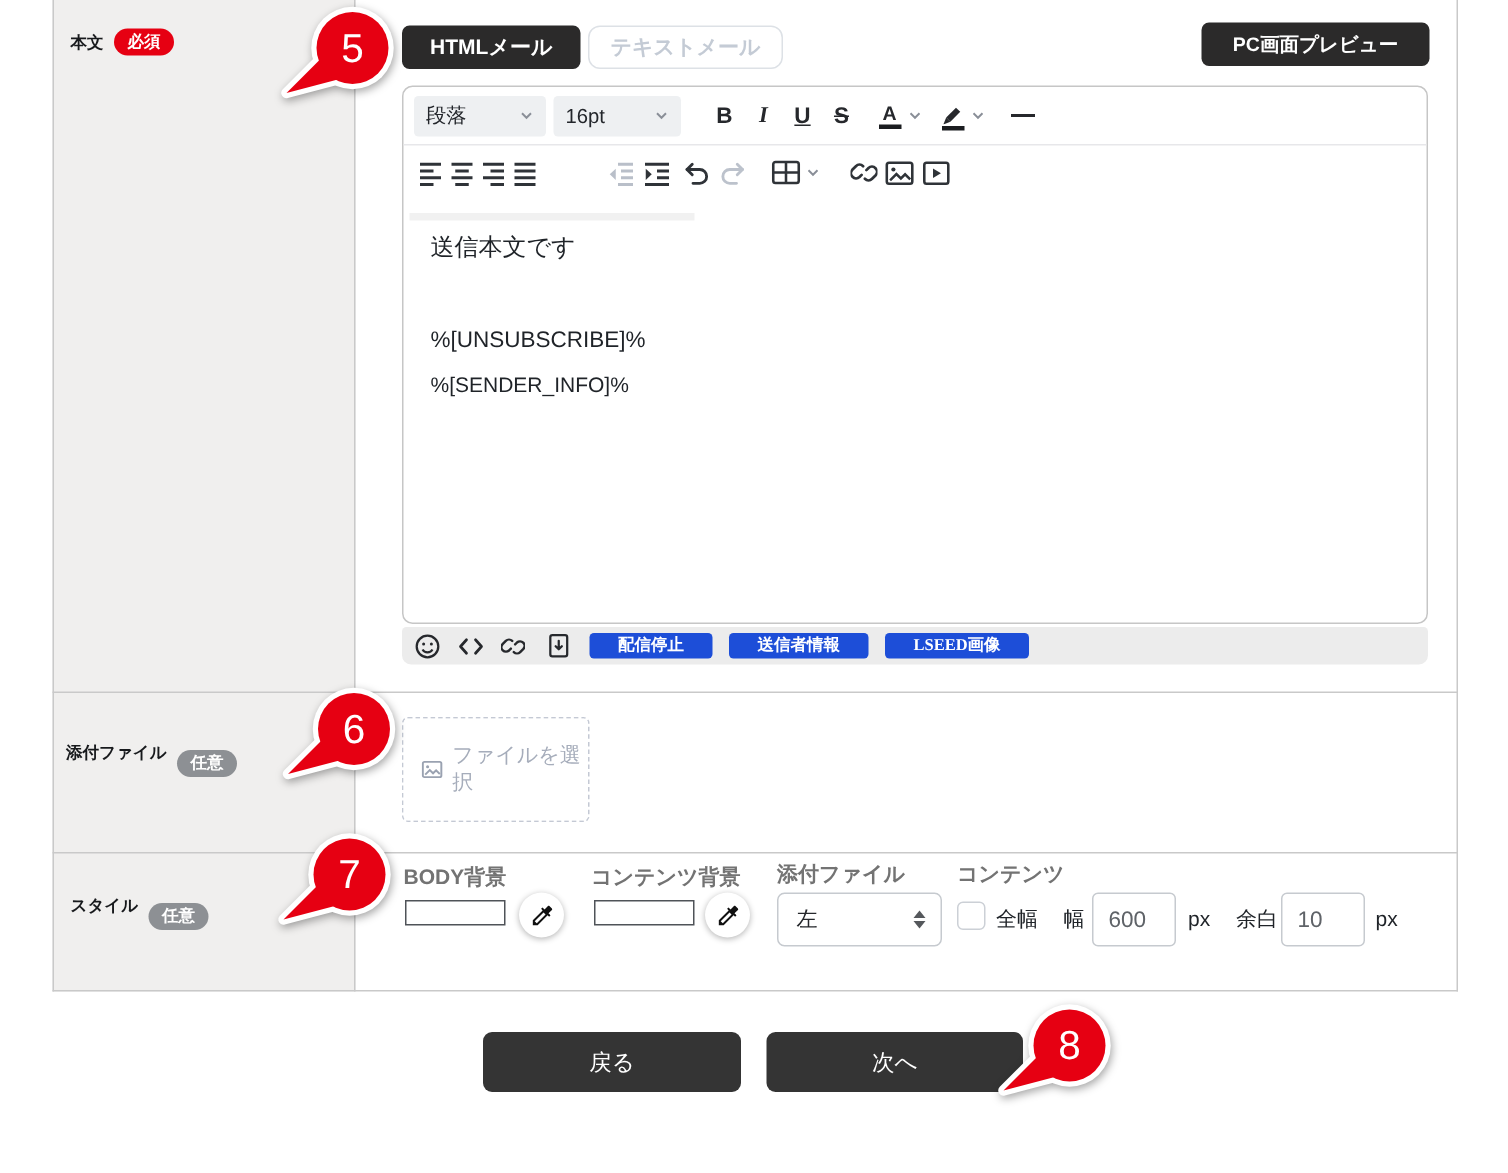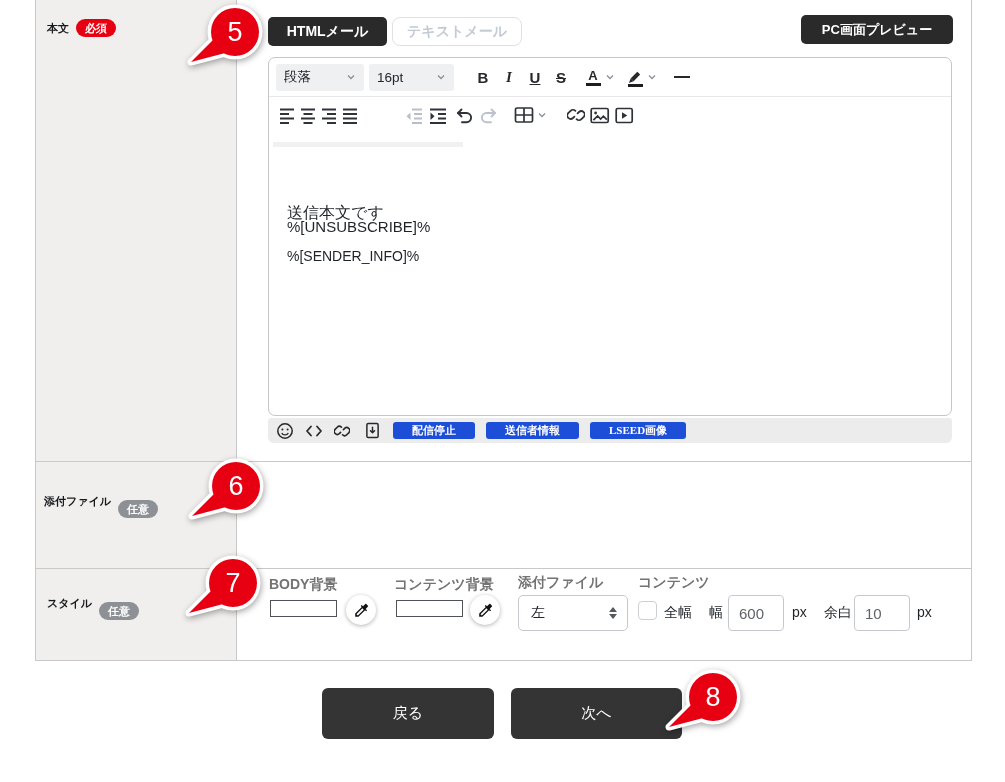--- a/index.html
+++ b/index.html
@@ -44,21 +44,21 @@
   .glyph { font-size:15px; font-weight:bold; color:#26282c; }
   .glyph.i { font-style:italic; font-family:"Liberation Serif",serif; font-weight:bold; }
   .glyph.u { text-decoration:underline; }
   .glyph.s { text-decoration:line-through; }
   .stack { display:flex; flex-direction:column; align-items:center; line-height:1; }
   .colorbar { width:15px; height:3px; background:#1b1d20; margin-top:1px; }
   .hr-glyph { width:16px; height:2.5px; background:#26282c; }
   .edit-area { position:absolute; top:75px; left:0; right:0; bottom:22px; cursor:text; }
   .sel-bar { position:absolute; left:4px; top:9px; width:190px; height:5px; background:#f1f1f1; }
   .body-line { position:absolute; left:18px; white-space:pre; color:#1f2328; }
-  .t1 { top:22px; font-size:16px;margin-top:48px; }
+  .t1 { top:22px; font-size:16px; }
   .t2 { top:85px; font-size:15px; }
   .t3 { top:115px; font-size:14px; }
   .statusbar { position:absolute; left:0; right:0; bottom:0; height:22px; border-top:1px solid #e7e7ea;
     display:flex; align-items:center; justify-content:space-between; padding:0 6px 0 12px; }
   .status-path { font-size:12px; color:#79818f; cursor:pointer; }
   
   .quickbar { position:absolute; left:268px; top:418px; width:684px; height:25px; background:#ececec;
     border-radius:3px 3px 6px 6px; display:flex; align-items:center; gap:11px; padding-left:8px; }
   .qbtn { background:transparent; border:none; display:flex; align-items:center; cursor:pointer; padding:0; }
   .qbadge { background:#1d4ed8; color:#fff; font-size:11px; font-weight:bold; border-radius:3px;
@@ -82,21 +82,21 @@
   .sel-arrows i { width:0; height:0; border-left:4px solid transparent; border-right:4px solid transparent; }
   .sel-arrows .up { border-bottom:5px solid #55585c; }
   .sel-arrows .dn { border-top:5px solid #55585c; }
   .checkbox { position:absolute; left:638px; top:601px; width:19px; height:19px;
     border:1.5px solid #ccd0d6; border-radius:4px; background:#fff; cursor:pointer; }
   .s-text { position:absolute; font-size:14px; color:#1f2328; }
   .num-input { position:absolute; width:56px; height:36px; border:1px solid #c6cacf; border-radius:4px;
     font-size:15px; color:#5f6368; padding-left:10px; font-family:inherit; background:#fff; }
 
   
-  .footer-btn { position:absolute; top:688px; height:51px; background:#343434; color:#fff;
+  .footer-btn { position:absolute; top:688px; height:40px; background:#343434; color:#fff;
     font-size:15px; border:none; border-radius:6px; cursor:pointer; font-family:inherit; }
   .btn-back { left:322px; width:172px; }
   .btn-next { left:511px; width:171px; }
 
   
   .callout { position:absolute; width:84px; height:84px; z-index:10;
     filter:drop-shadow(1px 2px 3px rgba(0,0,0,.35)); pointer-events:none; }
   .callout svg { position:absolute; left:0; top:0; }
   .callout-num { position:absolute; left:28px; top:6px; width:48px; height:48px; line-height:48px;
     text-align:center; color:#fff; font-size:27px; }
@@ -303,20 +303,28 @@
         <svg width="15" height="17" viewBox="0 0 16 18">
           <rect x="2" y="1.5" width="12" height="15" rx="1.5" fill="none" stroke="#26282c" stroke-width="1.6"></rect>
           <path d="M8 5.5 v6 M5.8 9.3 L8 11.5 l2.2 -2.2" fill="none" stroke="#26282c" stroke-width="1.6" stroke-linecap="round" stroke-linejoin="round"></path>
         </svg>
       </button>
     <button class="qbadge" style="margin-left:2px">配信停止</button>
     <button class="qbadge">送信者情報</button>
     <button class="qbadge">LSEED画像</button>
   </div>
 
+  <div class="file-select">
+    <svg width="16" height="14" viewBox="0 0 20 17">
+        <rect x="1.2" y="1.5" width="17" height="14" rx="1.5" fill="none" stroke="#9aa2b1" stroke-width="1.8"></rect>
+        <circle cx="5.6" cy="6" r="1.4" fill="#9aa2b1"></circle>
+        <path d="M3.4 13.2 L7.6 9 l3 3 2.8-2.8 3.4 3.4" fill="none" stroke="#9aa2b1" stroke-width="1.8"></path>
+      </svg>
+    <span class="lbl">ファイルを選択</span>
+  </div>
 
   <span class="s-label" style="left:269px;top:576px">BODY背景</span>
   <input class="color-input" style="left: 270px; top: 600px;">
   <button class="dropper" style="left:346px;top:595px">
     <svg width="17" height="17" viewBox="0 0 20 20">
         <path d="M17.6 4.4l-2-2c-.3-.3-.8-.3-1.1 0l-2.7 2.7-1.6-1.6-1.1 1.1 1.2 1.2L2.6 13.6 V17.4 h3.8 l7.8-7.8 1.2 1.2 1.1-1.1-1.6-1.6 2.7-2.7 c.3-.3.3-.7 0-1zM5.7 15.9l-1.6-1.6 6.9-6.9 1.6 1.6-6.9 6.9z" fill="#111"></path>
       </svg>
   </button>
   <span class="s-label" style="left:394px;top:576px">コンテンツ背景</span>
   <input class="color-input" style="left: 396px; top: 600px;">

